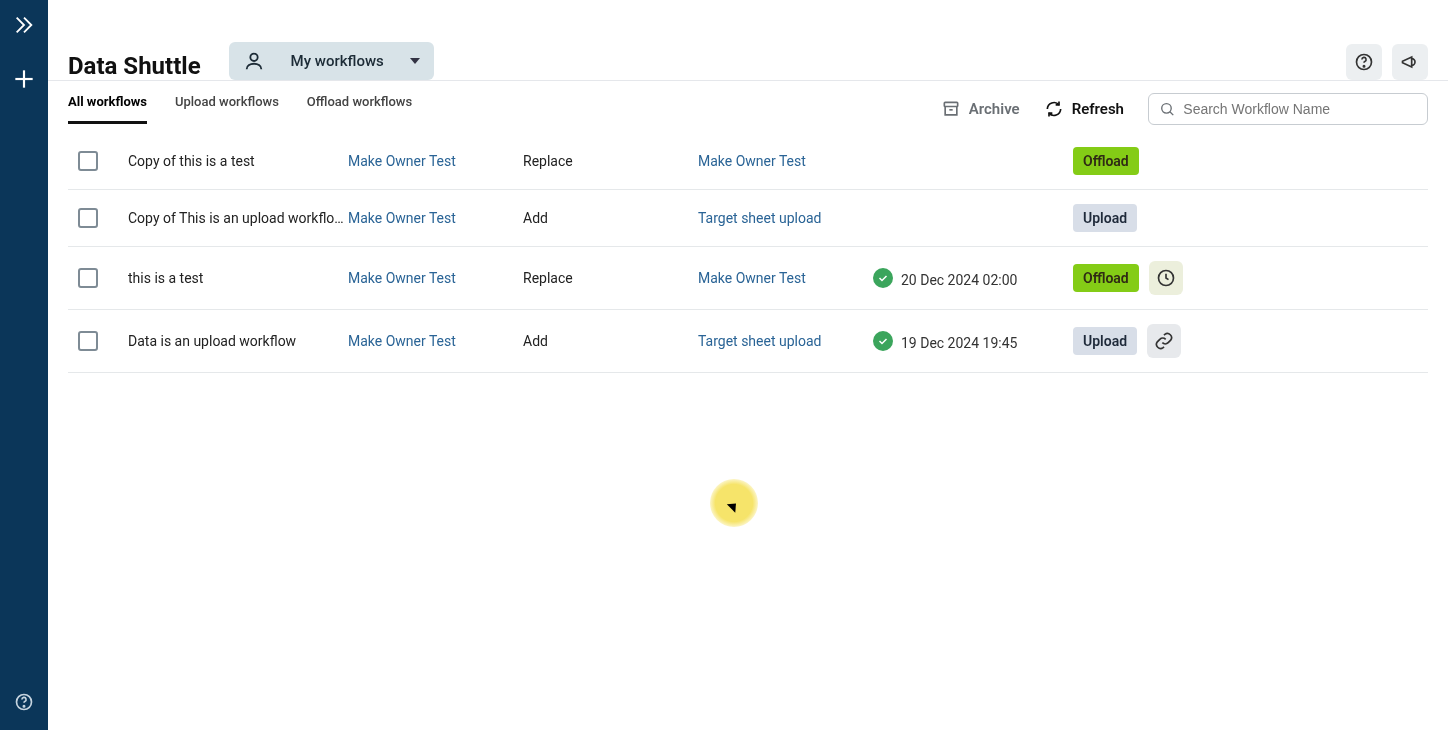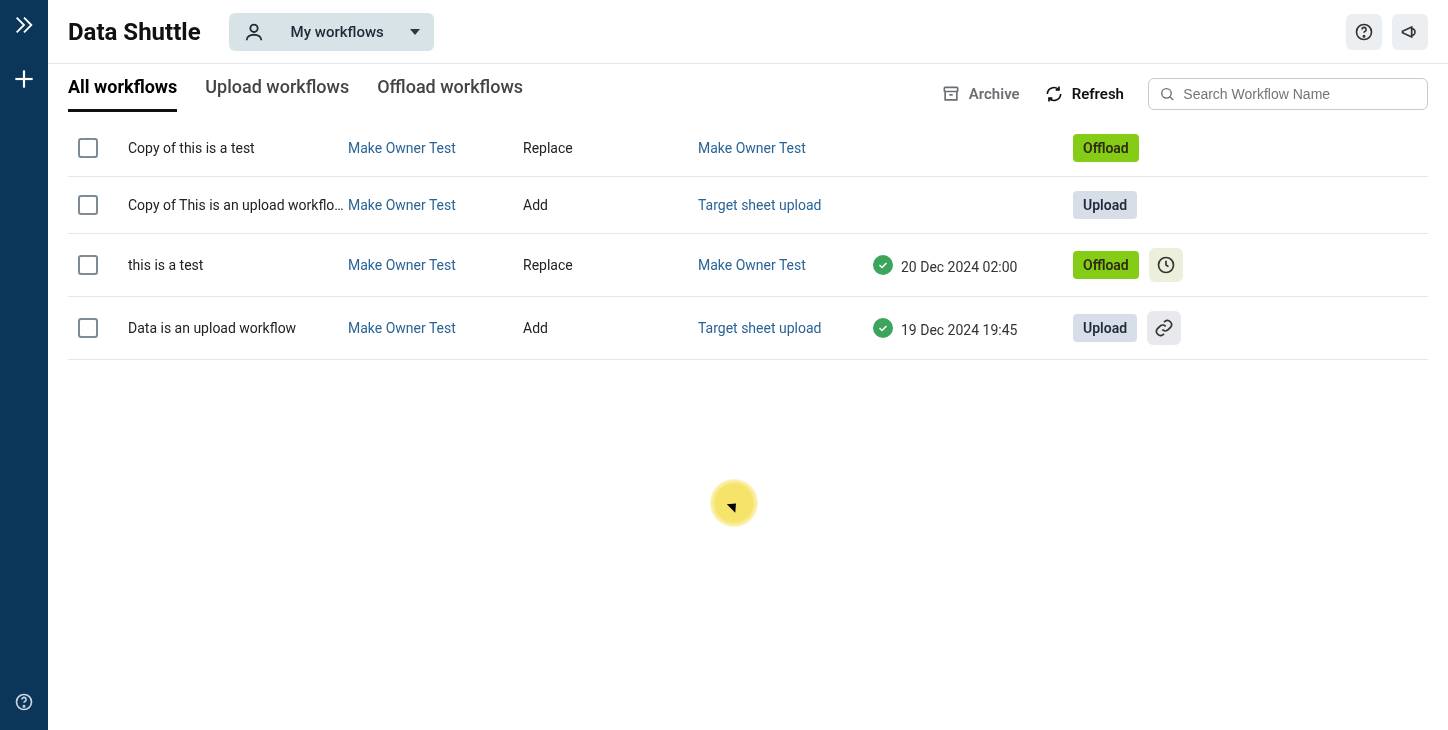--- a/index.html
+++ b/index.html
@@ -5,33 +5,33 @@
 * { box-sizing: border-box; margin: 0; padding: 0; }
 body { font-family: -apple-system, BlinkMacSystemFont, "Segoe UI", Roboto, Helvetica, Arial, sans-serif; font-size: 14px; color: #111; background: #fff; overflow: hidden; width: 1448px; height: 730px; position: relative; }
 
 .sidebar { position: absolute; left: 0; top: 0; width: 48px; height: 100%; background: #0b3659; display: flex; flex-direction: column; align-items: center; padding-top: 14px; }
 .sidebar .logo { width: 22px; height: 22px; margin-bottom: 30px; }
 .sidebar .add { width: 26px; height: 26px; color: #fff; cursor: pointer; }
 .sidebar .help-bottom { position: absolute; bottom: 18px; width: 20px; height: 20px; color: #c6d4df; cursor: pointer; }
 
 .main { position: absolute; left: 48px; top: 0; right: 0; bottom: 0; display: flex; flex-direction: column; }
 
-.topbar { height: 64px; display: flex; align-items: center; padding: 0 20px; border-bottom: 1px solid #e5e7eb; }
+.topbar { height: 81px; display: flex; align-items: flex-end; padding: 0 20px; border-bottom: 1px solid #e5e7eb; }
 .app-title { font-size: 24px; font-weight: 700; color: #111; margin-right: 28px; }
 .my-workflows-btn { display: inline-flex; align-items: center; gap: 26px; background: #d8e3e8; border-radius: 6px; padding: 8px 14px; cursor: pointer; font-size: 15px; font-weight: 500; color: #1c2b36; }
 .my-workflows-btn svg.person { width: 22px; height: 22px; }
 .my-workflows-btn .caret { width: 0; height: 0; border-left: 5px solid transparent; border-right: 5px solid transparent; border-top: 6px solid #334; }
 
 .topbar-spacer { flex: 1; }
 .icon-btn { width: 36px; height: 36px; border-radius: 6px; background: #eceff1; display: flex; align-items: center; justify-content: center; margin-left: 10px; cursor: pointer; color: #333; }
 .icon-btn svg { width: 20px; height: 20px; }
 
 .toolbar { display: flex; align-items: center; padding: 12px 20px 0 20px; }
 .tabs { display: flex; gap: 28px; }
-.tab { font-size: 18px; font-weight: 500; color: #444; padding-bottom: 12px; cursor: pointer; border-bottom: 3px solid transparent; }
+.tab { font-size: 13px; font-weight: 500; color: #444; padding-bottom: 12px; cursor: pointer; border-bottom: 3px solid transparent; }
 .tab.active { color: #000; font-weight: 700; border-bottom: 3px solid #111; }
 .toolbar-spacer { flex: 1; }
 .toolbar-action { display: inline-flex; align-items: center; gap: 8px; margin-right: 24px; color: #6a6f74; cursor: pointer; font-weight: 600; font-size: 15px; }
 .toolbar-action.enabled { color: #111; }
 .toolbar-action svg { width: 20px; height: 20px; }
 .search-box { display: flex; align-items: center; border: 1px solid #c7ccd1; border-radius: 6px; padding: 6px 10px; width: 280px; justify-content: center; }
 .search-box svg { width: 18px; height: 18px; color: #6a6f74; margin-right: 8px; }
 .search-box input { border: none; outline: none; font-size: 14px; width: 100%; color: #333; }
 
 .table-wrap { margin: 8px 20px 0 20px; }

